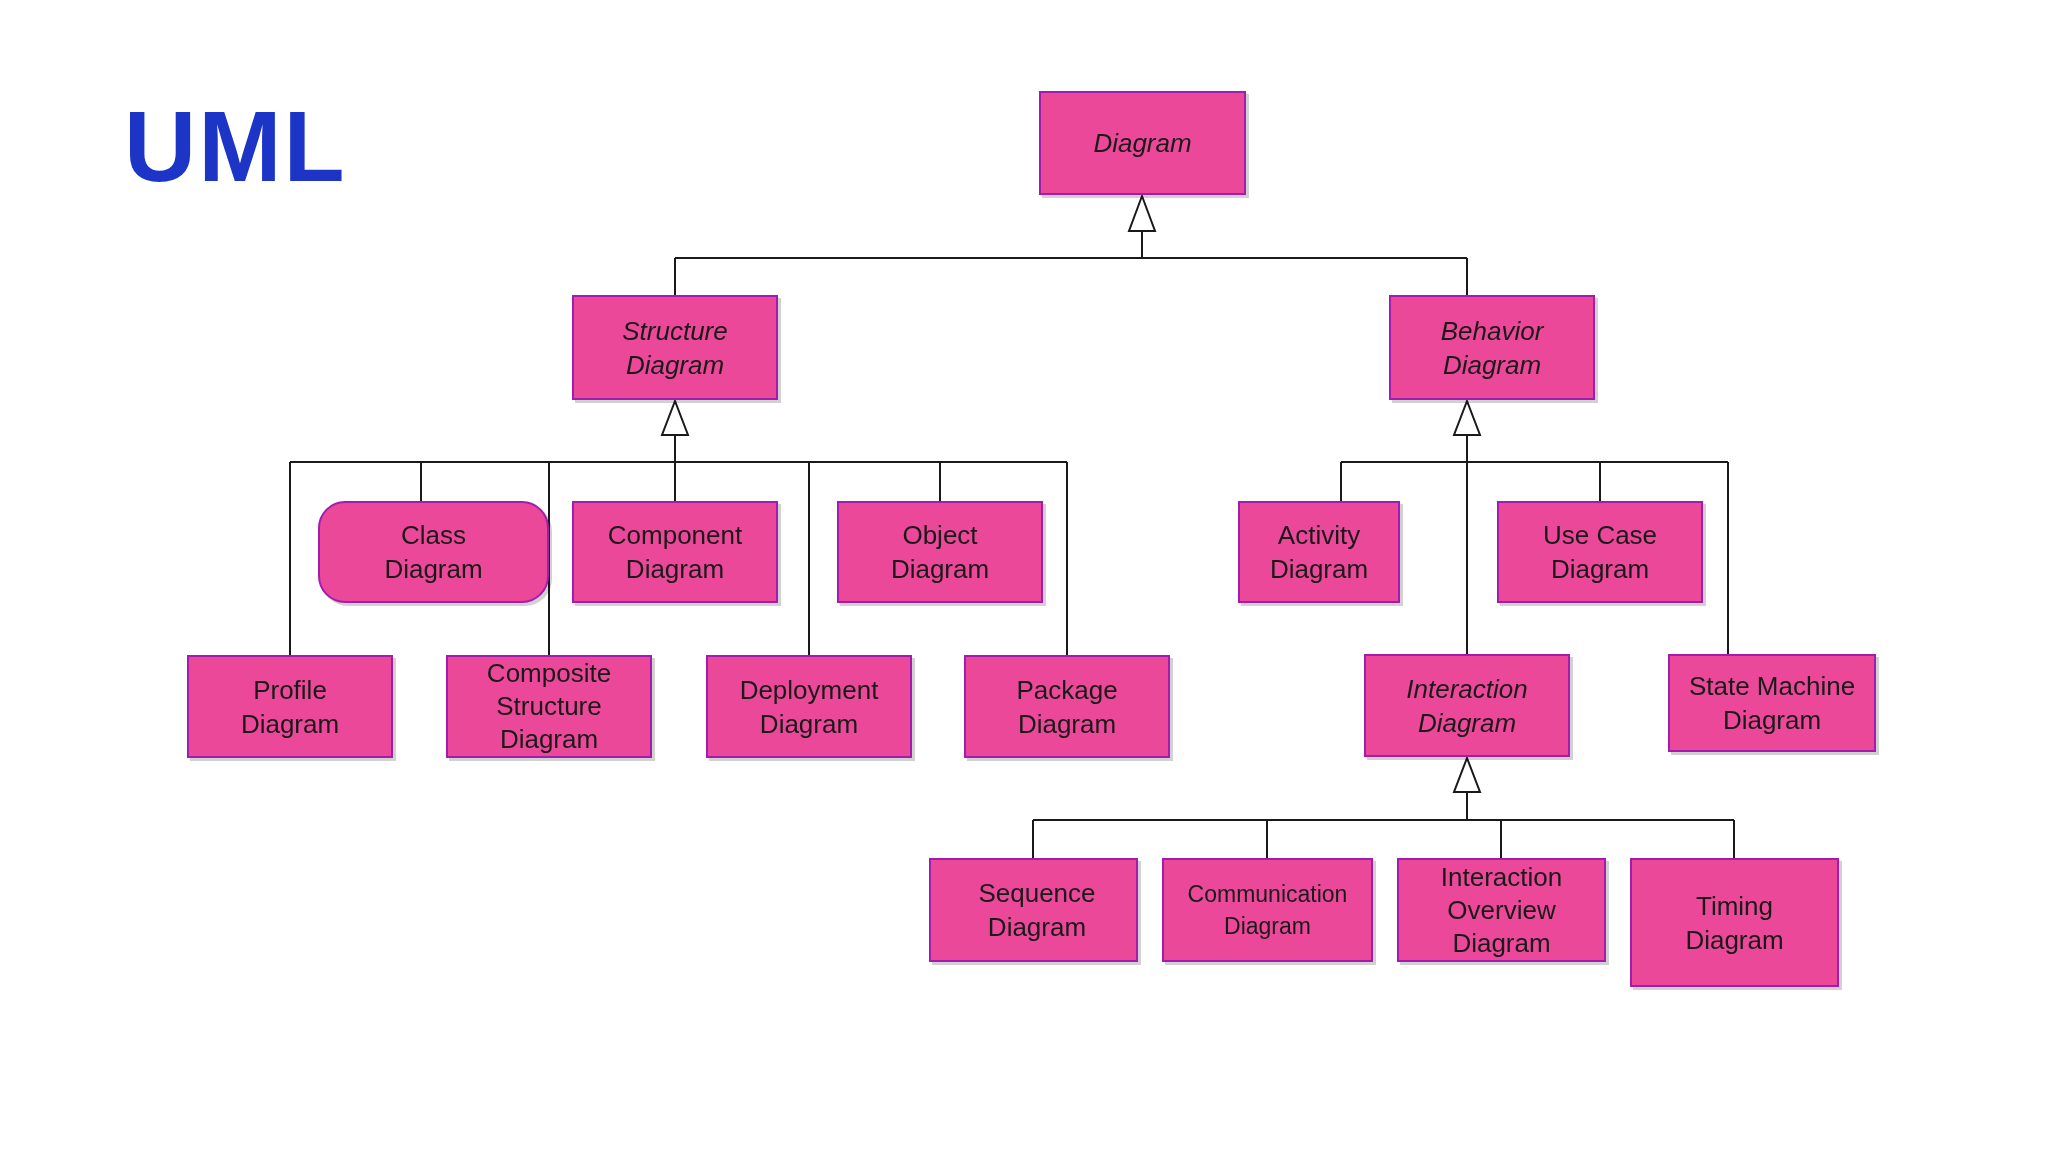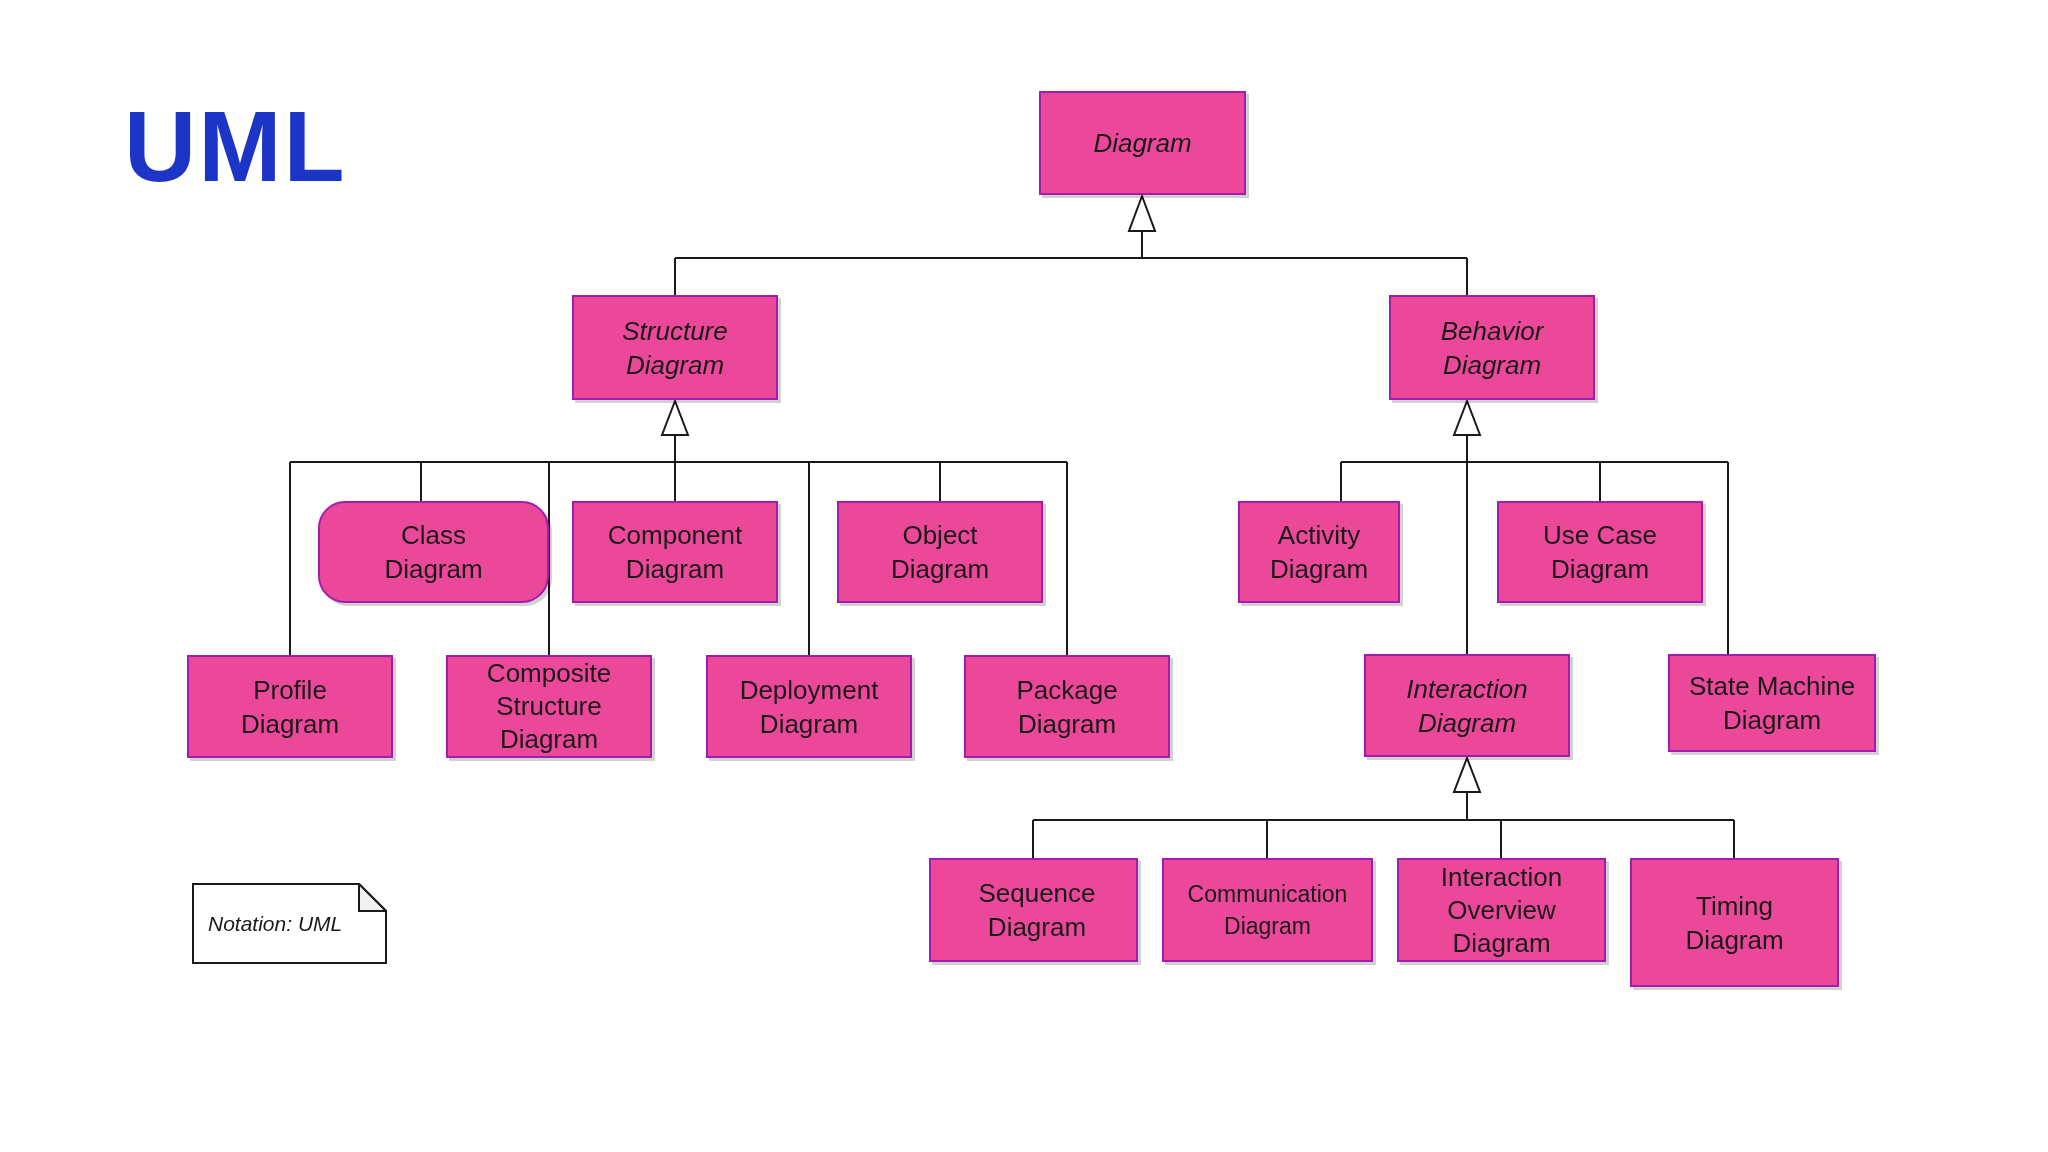--- a/index.html
+++ b/index.html
@@ -184,21 +184,14 @@
   <div class="node" id="n-sequence">Sequence
 Diagram</div>
   <div class="node small-text" id="n-communication">Communication
 Diagram</div>
   <div class="node" id="n-intoverview">Interaction
 Overview
 Diagram</div>
   <div class="node" id="n-timing">Timing
 Diagram</div>
 
-  <div id="note">
-    <svg width="195" height="81" viewBox="0 0 195 81" xmlns="http://www.w3.org/2000/svg">
-      <polygon points="1,1 167,1 194,28 194,80 1,80" fill="#ffffff" stroke="#1a1a1a" stroke-width="2"></polygon>
-      <polygon points="167,1 167,28 194,28" fill="#f2f2f2" stroke="#1a1a1a" stroke-width="2"></polygon>
-    </svg>
-    <div id="note-label">Notation: UML</div>
-  </div>
 
 </div>
 
 </body></html>

